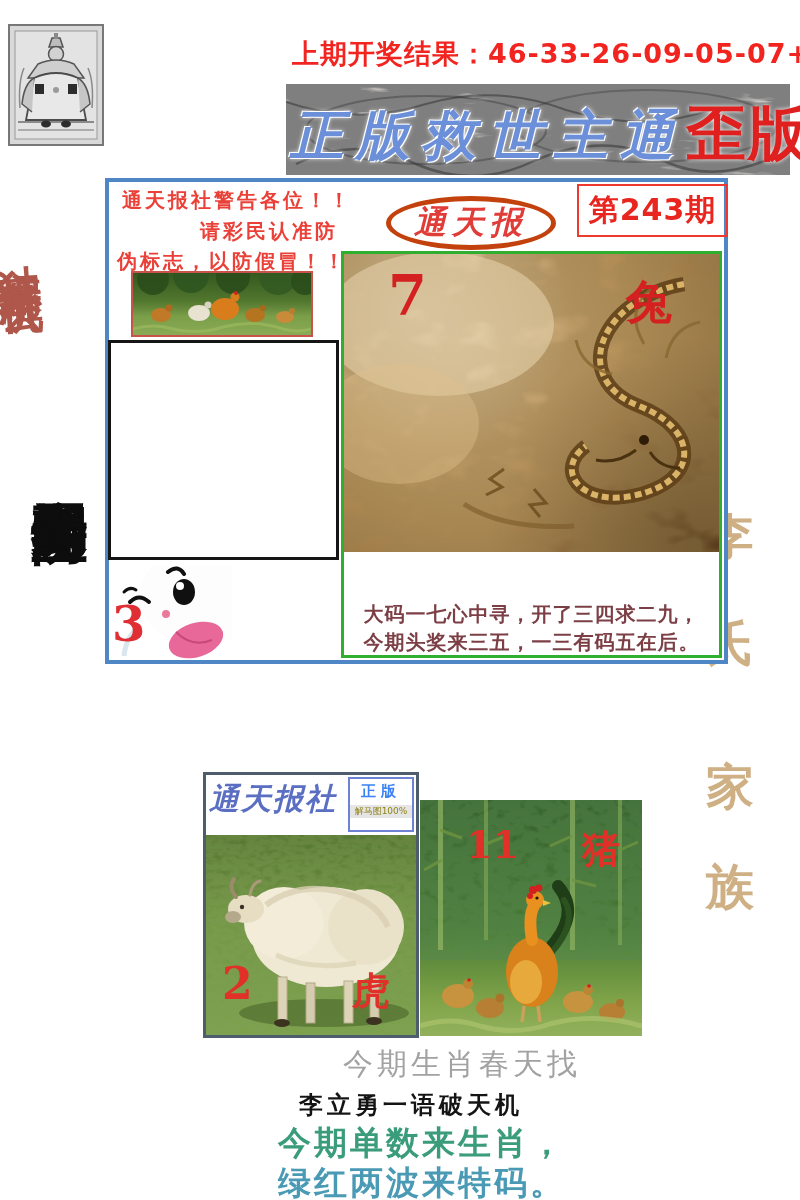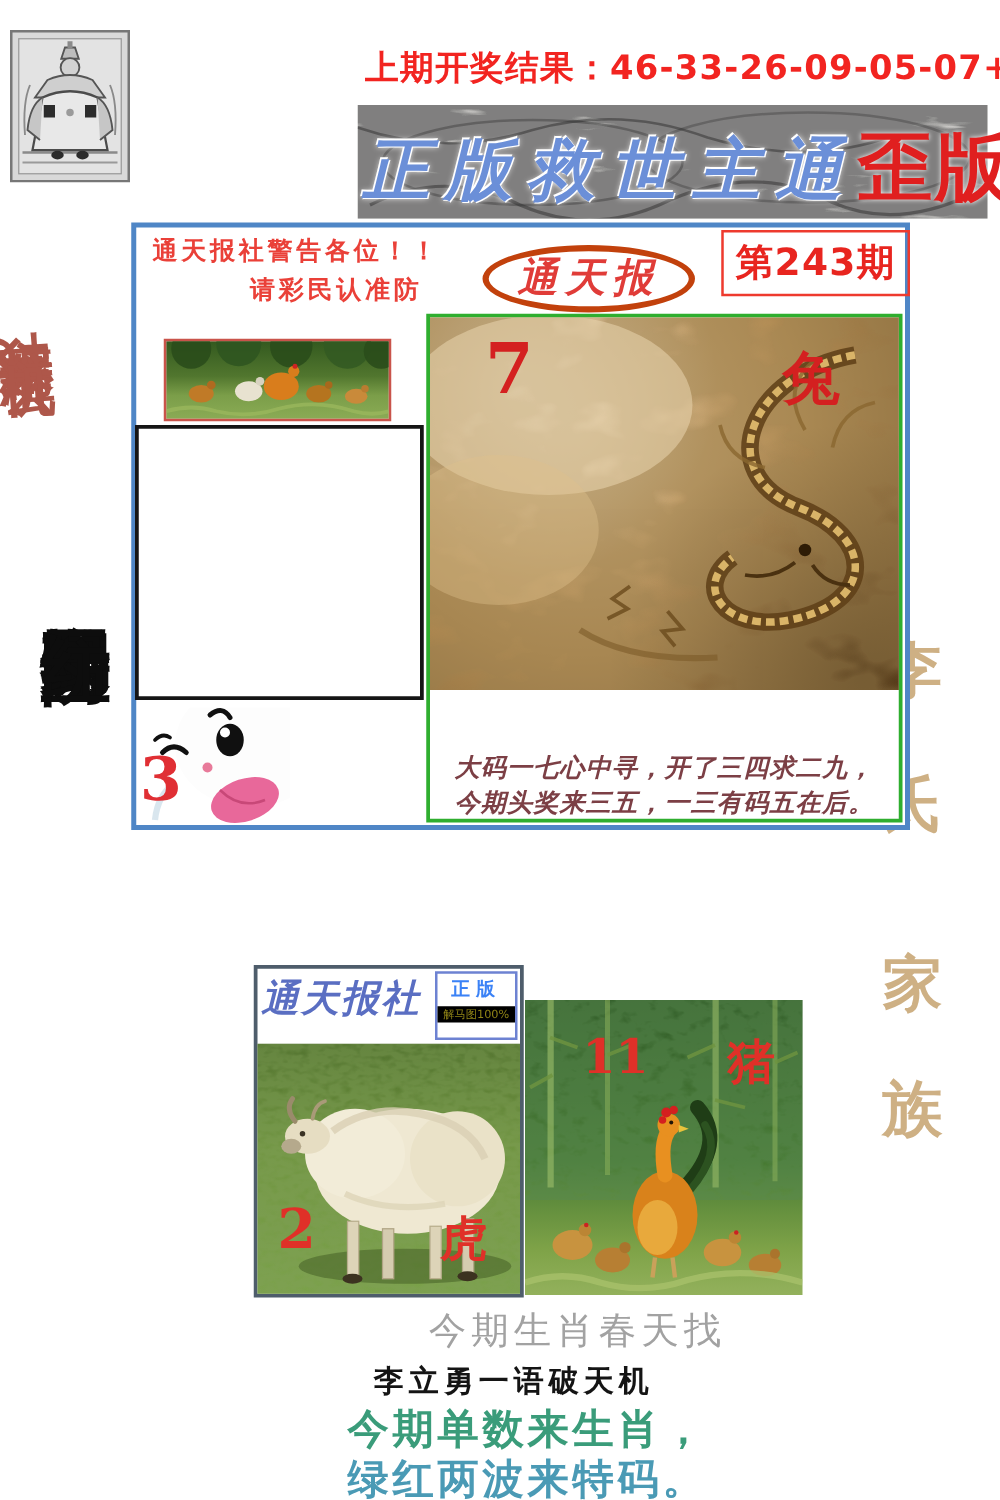--- a/index.html
+++ b/index.html
@@ -95,35 +95,35 @@
     background:radial-gradient(circle at 92% 96%, rgba(45,26,5,.6), transparent 45%),
                radial-gradient(circle at 20% 18%, rgba(255,250,240,.55), transparent 40%); }
   .dragon-num { left:388px; top:262px; font-family:"DejaVu Serif", serif;
     font-size:56px; font-weight:bold; color:#d42020; z-index:3; }
   .dragon-zod { left:626px; top:272px; font-size:46px; font-weight:bold;
     color:#d42020; z-index:3; }
 
   .consensus-title { left:344px; top:560px; width:375px; text-align:center;
     font-size:30px; font-weight:bold; color:#8c1f2f; letter-spacing:5px; }
   .verse { left:344px; width:375px; text-align:center; font-size:20px;
-    font-weight:bold; color:#7c3f45; letter-spacing:1px; white-space:nowrap;font-style:italic; }
+    font-weight:bold; color:#7c3f45; letter-spacing:1px; white-space:nowrap; }
   .verse1 { top:601px; } .verse2 { top:629px; }
 
   
   .goat-box { left:203px; top:772px; width:216px; height:266px;
     border:3px solid #4e5d6b; background:#fff; }
   .press-name { left:209px; top:779px; width:138px;
     font-family:"DejaVu Serif", serif; font-style:italic; font-weight:bold;
     font-size:30px; color:#5a6ec2; letter-spacing:2px; white-space:nowrap; }
   .genuine-box { left:348px; top:777px; width:66px; height:55px;
     border:2px solid #6d82d2; background:#fff; }
   .genuine { display:block; text-align:center; margin-top:3px;
     color:#3b82f6; font-size:15px; font-weight:bold; letter-spacing:5px; }
   .genuine-sub { display:block; text-align:center; margin-top:4px;
-    background:#000000; color:#8f8316; font-size:9px; white-space:nowrap; }
+    background:#e5e5e5; color:#8f8316; font-size:9px; white-space:nowrap; }
   .goat-img { left:206px; top:835px; width:210px; height:200px; overflow:hidden;
     background:linear-gradient(#4f702c, #6f9440 40%, #7ba24a); }
   .goat-num { left:222px; top:958px; font-family:"DejaVu Serif", serif;
     font-size:44px; font-weight:bold; color:#e03028; z-index:3; }
   .goat-zod { left:352px; top:966px; font-size:38px; font-weight:bold;
     color:#e03028; z-index:3; }
 
   
   .rooster-img { left:420px; top:800px; width:222px; height:236px; overflow:hidden;
     background:linear-gradient(#2f5a26, #477a33 55%, #7fa348 85%, #93b15c); }
@@ -198,20 +198,21 @@
 
   <div class="abs family-char" style="top:505px;">李</div>
   <div class="abs family-char" style="top:612px;">氏</div>
   <div class="abs family-char" style="top:755px;">家</div>
   <div class="abs family-char" style="top:855px;">族</div>
 
   <div class="abs main-box"></div>
 
   <div class="abs warning warn1">通天报社警告各位！！</div>
   <div class="abs warning warn2">请彩民认准防</div>
+  <div class="abs warning warn3">伪标志，以防假冒！！</div>
 
   <div class="abs chicken-strip">
     <svg width="178" height="62" viewBox="0 0 178 62">
       <circle cx="20" cy="6" r="16" fill="#2a4d1b" opacity="0.9"></circle>
       <circle cx="58" cy="2" r="18" fill="#2f5520" opacity="0.9"></circle>
       <circle cx="100" cy="4" r="17" fill="#2a4d1b" opacity="0.9"></circle>
       <circle cx="145" cy="3" r="19" fill="#335a22" opacity="0.9"></circle>
       <circle cx="172" cy="8" r="14" fill="#2a4d1b" opacity="0.9"></circle>
       <ellipse cx="28" cy="42" rx="10" ry="7" fill="#c07a27"></ellipse>
         <circle cx="36" cy="35" r="3.5" fill="#b06a20"></circle>

